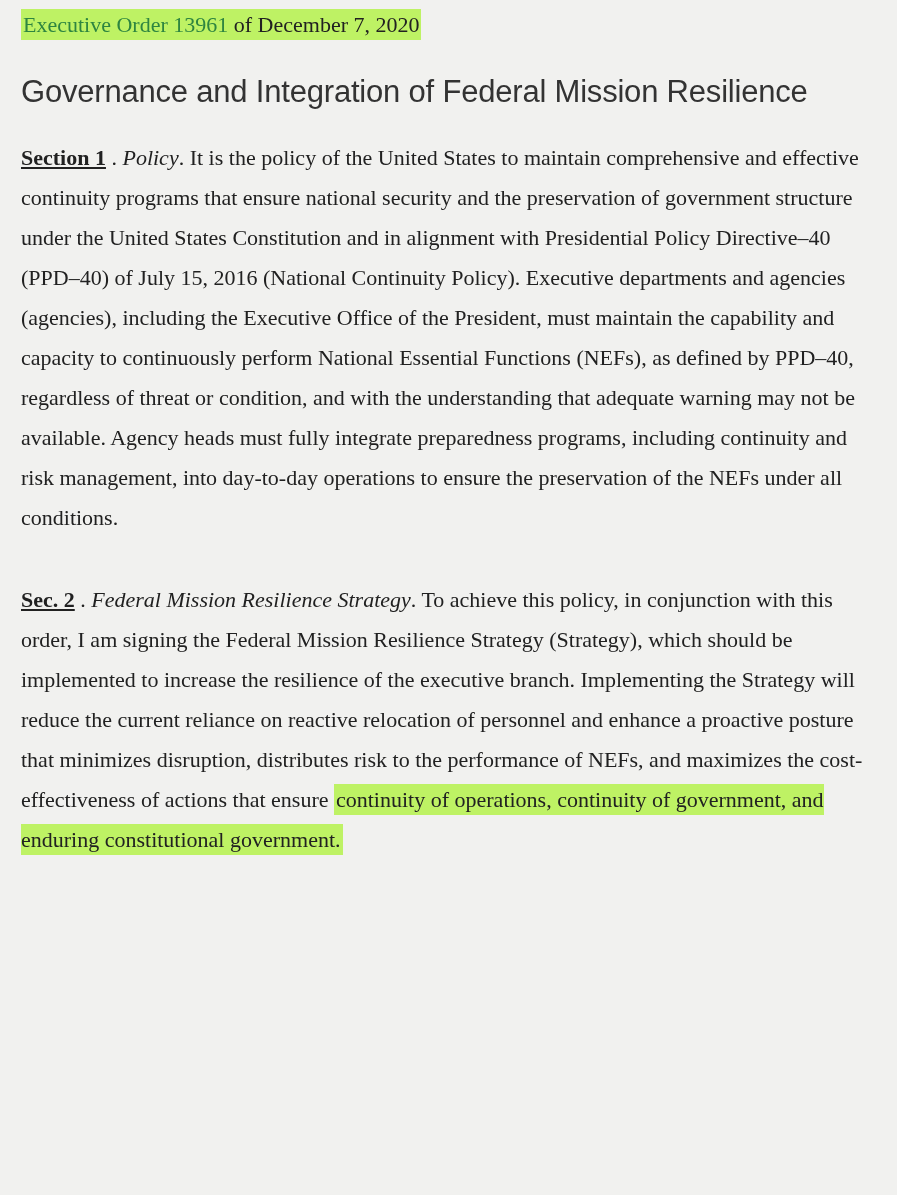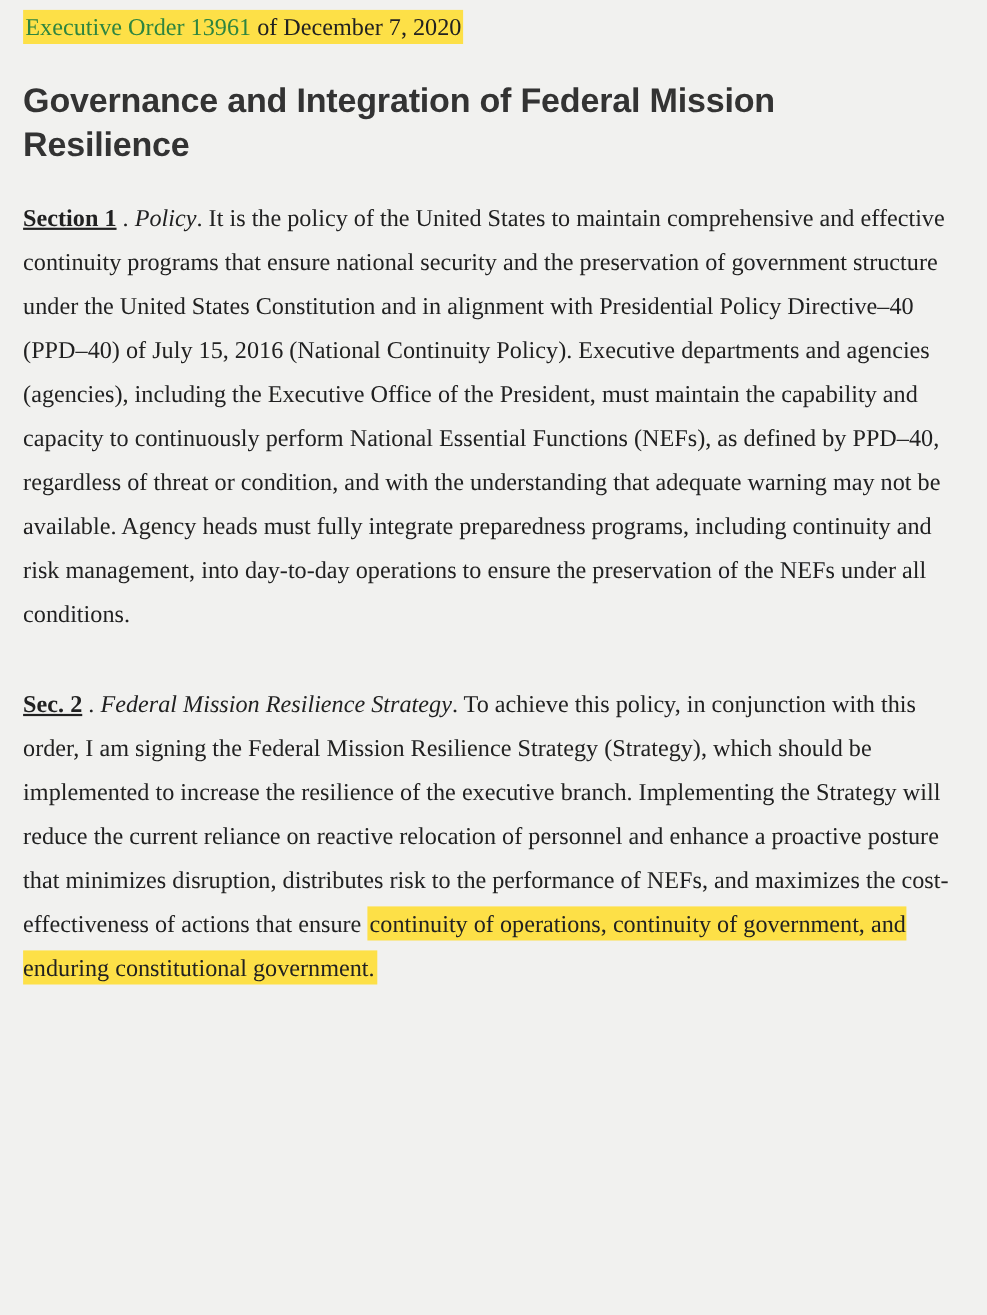--- a/index.html
+++ b/index.html
@@ -17,32 +17,32 @@
     overflow: hidden;
   }
   .eyebrow {
     font-family: "Liberation Serif", serif;
     font-size: 22px;
     line-height: 30px;
     margin: 0 0 32px 0;
     color: #212121;
   }
   mark.hl {
-    background: #fde047;
+    background: #bef264;
     color: inherit;
     padding: 3px 2px;
   }
   a.eo-link {
     color: #2e8540;
     text-decoration: none;
     cursor: pointer;
   }
   h1.doc-title {
     font-family: "Liberation Sans", sans-serif;
-    font-weight: bold;
+    font-weight: normal;
     font-size: 31px;
     line-height: 40px;
     color: #333333;
     margin: 0 0 26px 0;
     max-width: 800px;
     letter-spacing: -0.2px;
   }
   p.body-para {
     font-family: "Liberation Serif", serif;
     font-size: 22px;

